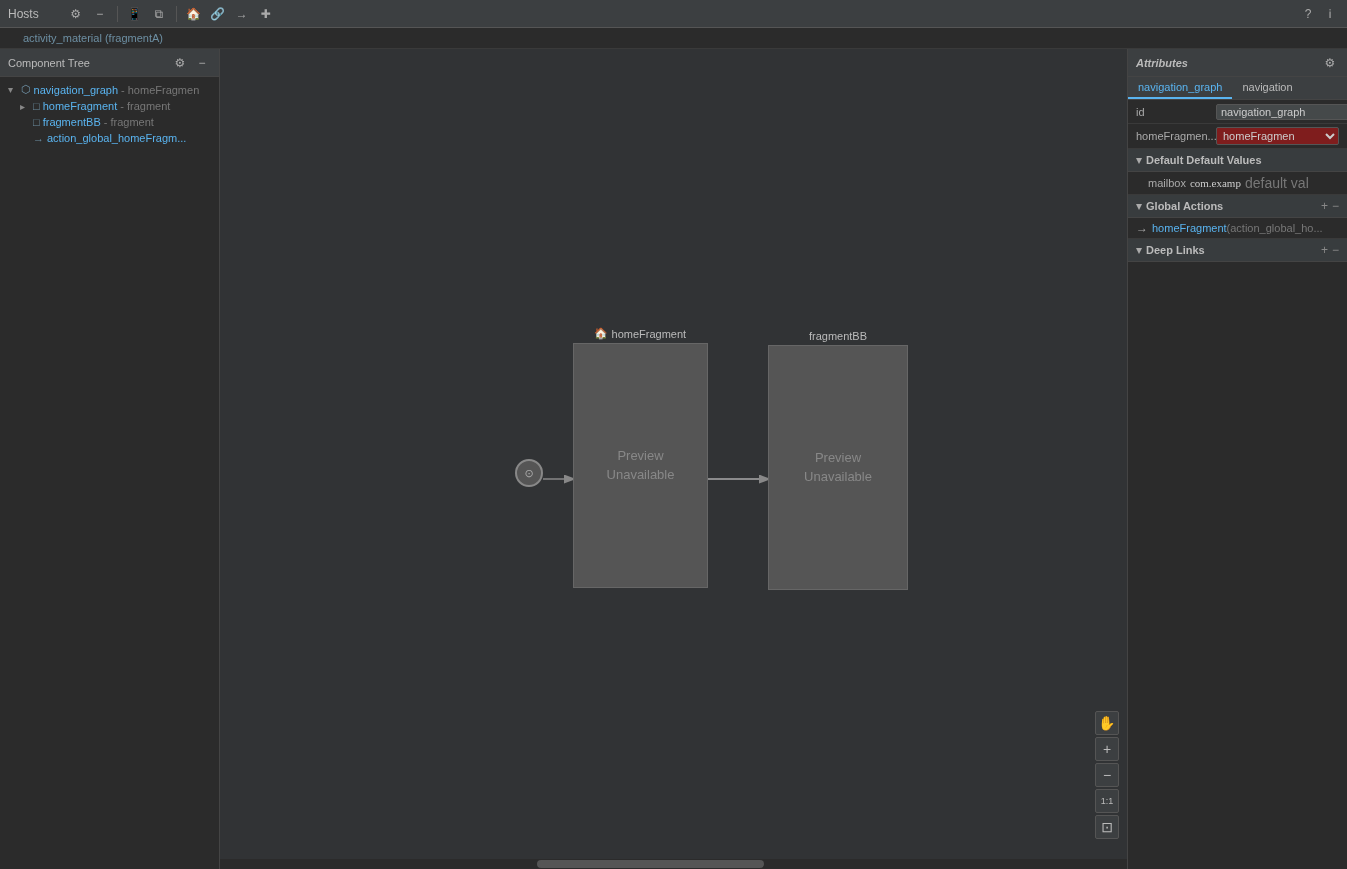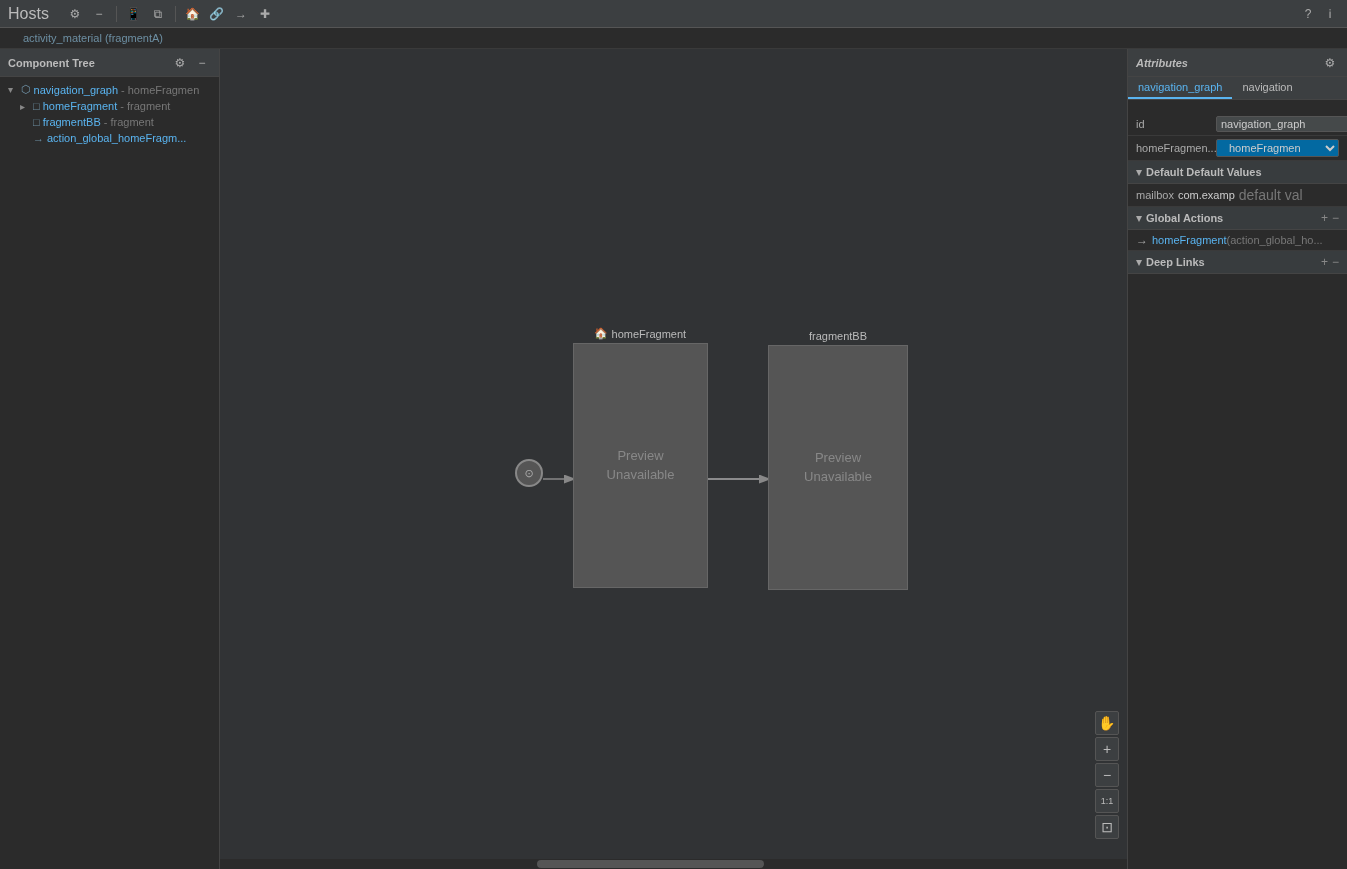--- a/index.html
+++ b/index.html
@@ -21,22 +21,22 @@
       align-items: center;
       background: #3c3f41;
       border-bottom: 1px solid #555;
       height: 28px;
       padding: 0 8px;
       gap: 6px;
       flex-shrink: 0;
     }
     .toolbar-label {
       color: #bbb;
-      font-size: 16px;
-      margin-right: 11px;
+      font-size: 12px;
+      margin-right: 22px;
     }
     .toolbar-icon {
       width: 18px;
       height: 18px;
       display: flex;
       align-items: center;
       justify-content: center;
       color: #aaa;
       cursor: pointer;
       border-radius: 2px;
@@ -67,21 +67,21 @@
       align-items: center;
       padding: 4px 8px;
       background: #3c3f41;
       border-bottom: 1px solid #444;
       height: 28px;
     }
     .panel-title {
       flex: 1;
       font-size: 11px;
       color: #bbb;
-      font-weight: bold;
+      font-weight: normal;
     }
     .panel-header-icons {
       display: flex;
       gap: 4px;
       align-items: center;
     }
 
     
     .breadcrumb {
       padding: 4px 23px;
@@ -262,21 +262,20 @@
       border-bottom: 2px solid transparent;
     }
     .right-tab.active {
       color: #5ab4f0;
       border-bottom: 2px solid #5ab4f0;
     }
 
     
     .attr-section {
       padding: 0;
-      margin-top: 12px;
     }
     .attr-row {
       display: flex;
       align-items: center;
       padding: 3px 8px;
       border-bottom: 1px solid #3a3a3a;
       min-height: 24px;
     }
     .attr-label {
       width: 80px;
@@ -288,25 +287,25 @@
       flex: 1;
       background: #45494a;
       border: 1px solid #555;
       color: #ccc;
       font-size: 11px;
       padding: 1px 4px;
       border-radius: 2px;
     }
     .attr-select {
       flex: 1;
-      background: #0369a1;
+      background: #7f1d1d;
       border: 1px solid #555;
       color: #ccc;
       font-size: 11px;
-      padding: 1px 8px;
+      padding: 1px 2px;
       border-radius: 2px;
       cursor: pointer;
     }
 
     
     .section-header {
       display: flex;
       align-items: center;
       padding: 4px 8px;
       background: #383c3e;
@@ -353,23 +352,24 @@
     .attr-col-row {
       display: flex;
       flex-direction: column;
       padding: 3px 8px;
       border-bottom: 1px solid #3a3a3a;
     }
     .attr-col-items {
       display: flex;
       gap: 4px;
       align-items: center;
+      margin-left: 12px;
     }
     .attr-col-label { color: #aaa; font-size: 11px; }
-    .attr-col-value2 { color: #ccc; font-size: 11px; }
+    .attr-col-value2 { color: #ccc; font-size: 11px; font-family: Liberation Serif, serif; }
     .attr-col-value3 { color: #777; font-size: 14px; }
   </style>
 </head>
 <body>
 
 <div class="top-toolbar">
   <span class="toolbar-label">Hosts</span>
   <div class="toolbar-icon" title="Settings">⚙</div>
   <div class="toolbar-icon" title="Minimize">−</div>
   <div class="toolbar-separator"></div>

